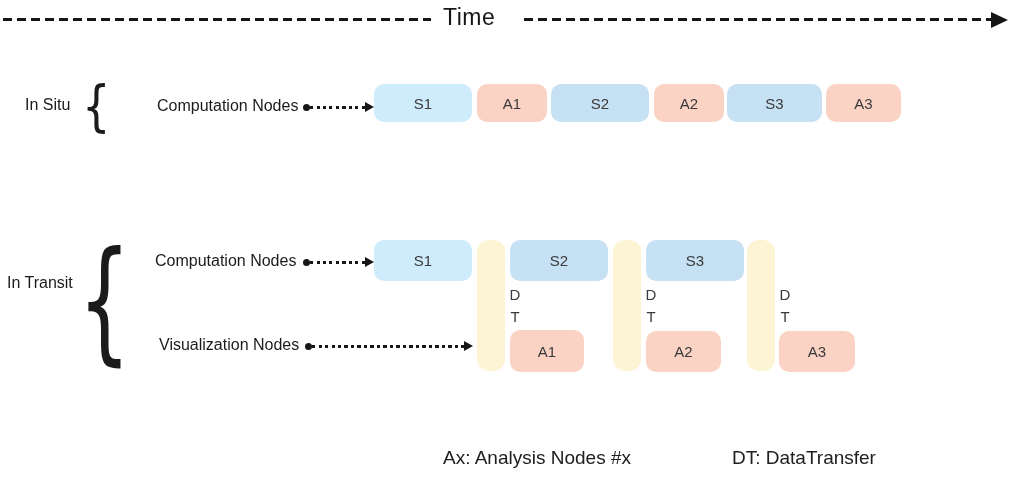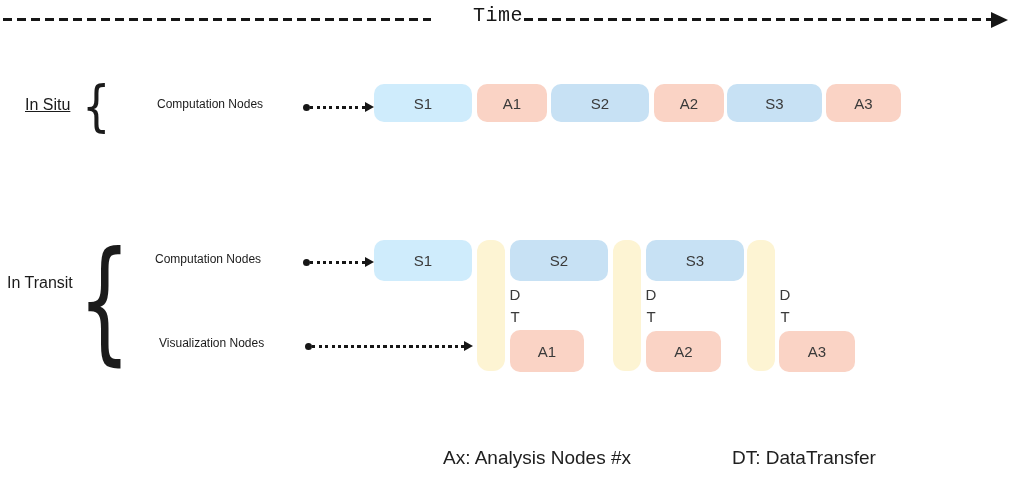--- a/index.html
+++ b/index.html
@@ -6,35 +6,35 @@
   #canvas {
     position:relative; width:1011px; height:477px; background:#ffffff;
     font-family:"Liberation Sans","DejaVu Sans",sans-serif; color:#1b1b1b; overflow:hidden;
   }
 
   
   .tl-dash { position:absolute; top:18px; height:3px;
     background:repeating-linear-gradient(90deg,#161616 0 9px,transparent 9px 14px); }
   #tl-dash-left  { left:3px;  width:428px; }
   #tl-dash-right { left:524px; width:467px; }
-  #time-label { position:absolute; left:443px; top:4px; width:80px; text-align:right;
-    font-size:20px; letter-spacing:.5px; color:#161616;font-family:Liberation Mono, monospace; }
+  #time-label { position:absolute; left:443px; top:4px; width:80px; text-align:left;
+    font-size:23px; letter-spacing:.5px; color:#161616; }
   #tl-arrowhead { position:absolute; left:991px; top:12px; width:0; height:0;
     border-left:17px solid #161616; border-top:8px solid transparent; border-bottom:8px solid transparent; }
 
   
   .brace { position:absolute; color:#1b1b1b; font-family:"DejaVu Sans",sans-serif; }
   #brace-insitu   { left:82px; top:79px;  font-size:56px;  line-height:54px;  transform:scaleX(.8);  transform-origin:left center; }
   #brace-intransit{ left:78px; top:236px; font-size:134px; line-height:130px; transform:scaleX(.62); transform-origin:left center; }
 
   .group-label { position:absolute; font-size:16px; color:#1b1b1b; }
-  #insitu-label   { left:25px; top:96px;text-decoration:underline; }
+  #insitu-label   { left:25px; top:96px; }
   #intransit-label{ left:7px;  top:274px; }
 
-  .node-label { position:absolute; font-size:12px; color:#1b1b1b; white-space:nowrap; }
+  .node-label { position:absolute; font-size:16px; color:#1b1b1b; white-space:nowrap; }
   #comp-label-1 { left:157px; top:97px; }
   #comp-label-2 { left:155px; top:252px; }
   #viz-label    { left:159px; top:336px; }
 
   
   .leader { position:absolute; display:flex; align-items:center; height:10px; }
   .leader .dot  { width:7px; height:7px; border-radius:50%; background:#161616; flex:0 0 auto; }
   .leader .line { height:3px; flex:0 0 auto;
     background:repeating-linear-gradient(90deg,#161616 0 3px,transparent 3px 6.5px); }
   .leader .head { width:0; height:0; flex:0 0 auto;

